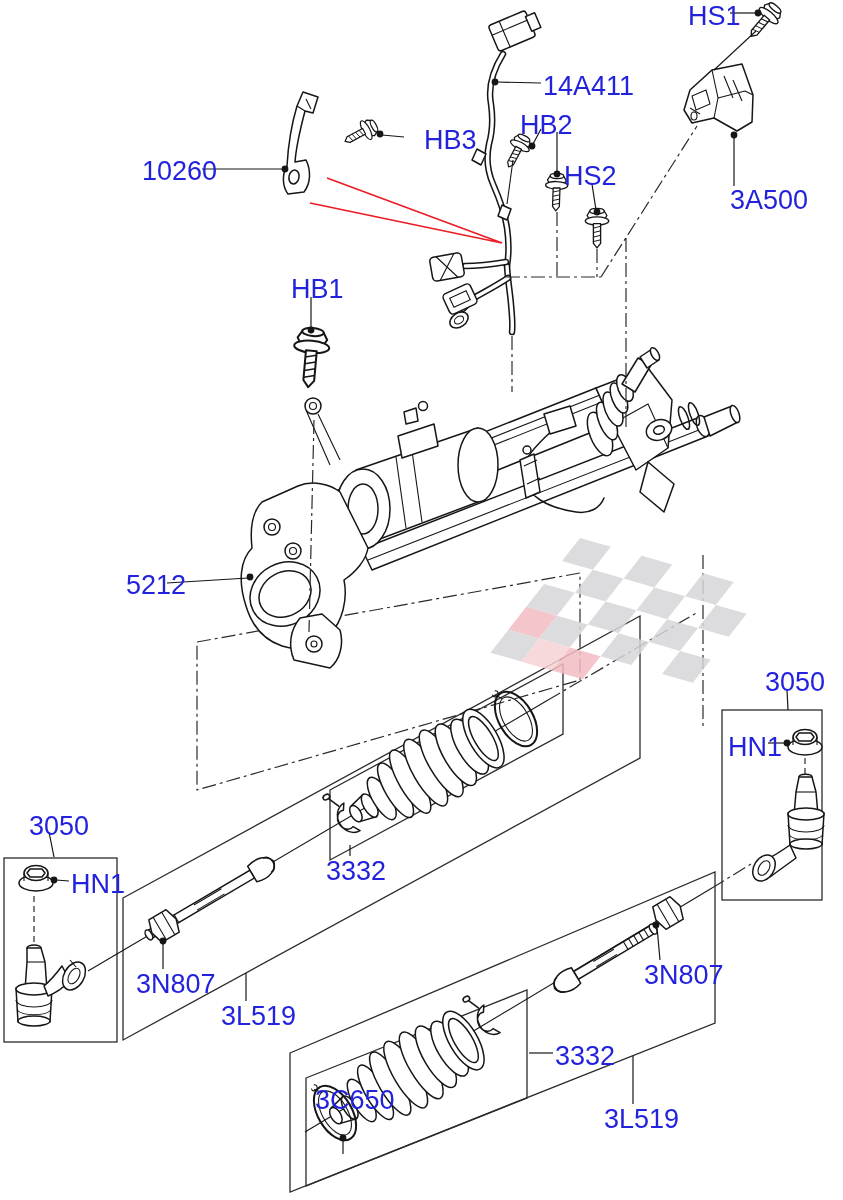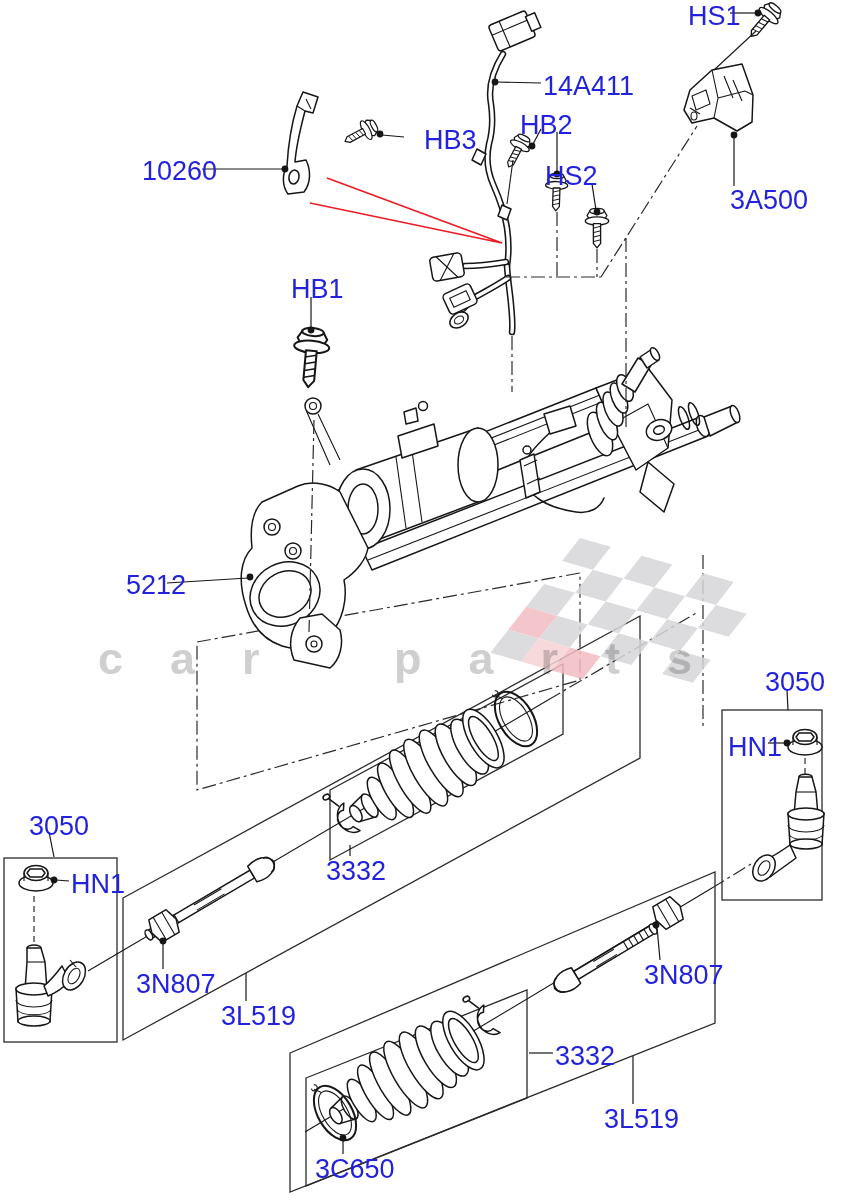--- a/index.html
+++ b/index.html
@@ -366,39 +366,38 @@
     <path class="leader" d="M553,1053 L529,1053"></path>
     <path class="leader" d="M660,960 L657,927"></path>
         <circle class="dot" cx="656" cy="925" r="3.4"></circle>
     <path class="leader" d="M633,1104 L633,1056"></path>
     <path class="leader" d="M343,1154 L343,1141"></path>
         <circle class="dot" cx="343" cy="1138" r="3.4"></circle>
   </g>
 </svg>
 
 <div id="watermark">
-  <div class="wm-sub">car parts</div>
 </div>
 
 <div id="callouts">
   <div class="co" style="left:142px;top:158px">10260</div>
   <div class="co" style="left:424px;top:127px">HB3</div>
   <div class="co" style="left:543px;top:73px">14A411</div>
   <div class="co" style="left:520px;top:112px">HB2</div>
-  <div class="co" style="left:545px;top:163px">HS2</div>
+  <div class="co" style="left:564px;top:163px">HS2</div>
   <div class="co" style="left:688px;top:3px">HS1</div>
   <div class="co" style="left:730px;top:187px">3A500</div>
   <div class="co" style="left:291px;top:276px">HB1</div>
   <div class="co" style="left:126px;top:572px">5212</div>
   <div class="co" style="left:765px;top:669px">3050</div>
   <div class="co" style="left:728px;top:734px">HN1</div>
   <div class="co" style="left:29px;top:813px">3050</div>
   <div class="co" style="left:71px;top:871px">HN1</div>
   <div class="co" style="left:136px;top:971px">3N807</div>
   <div class="co" style="left:221px;top:1003px">3L519</div>
   <div class="co" style="left:326px;top:858px">3332</div>
   <div class="co" style="left:555px;top:1043px">3332</div>
   <div class="co" style="left:644px;top:962px">3N807</div>
   <div class="co" style="left:604px;top:1106px">3L519</div>
-  <div class="co" style="left:315px;top:1156px">3C650</div>
+  <div class="co" style="left:315px;top:1087px">3C650</div>
 </div>
 
 </div>
 
 </body></html>

